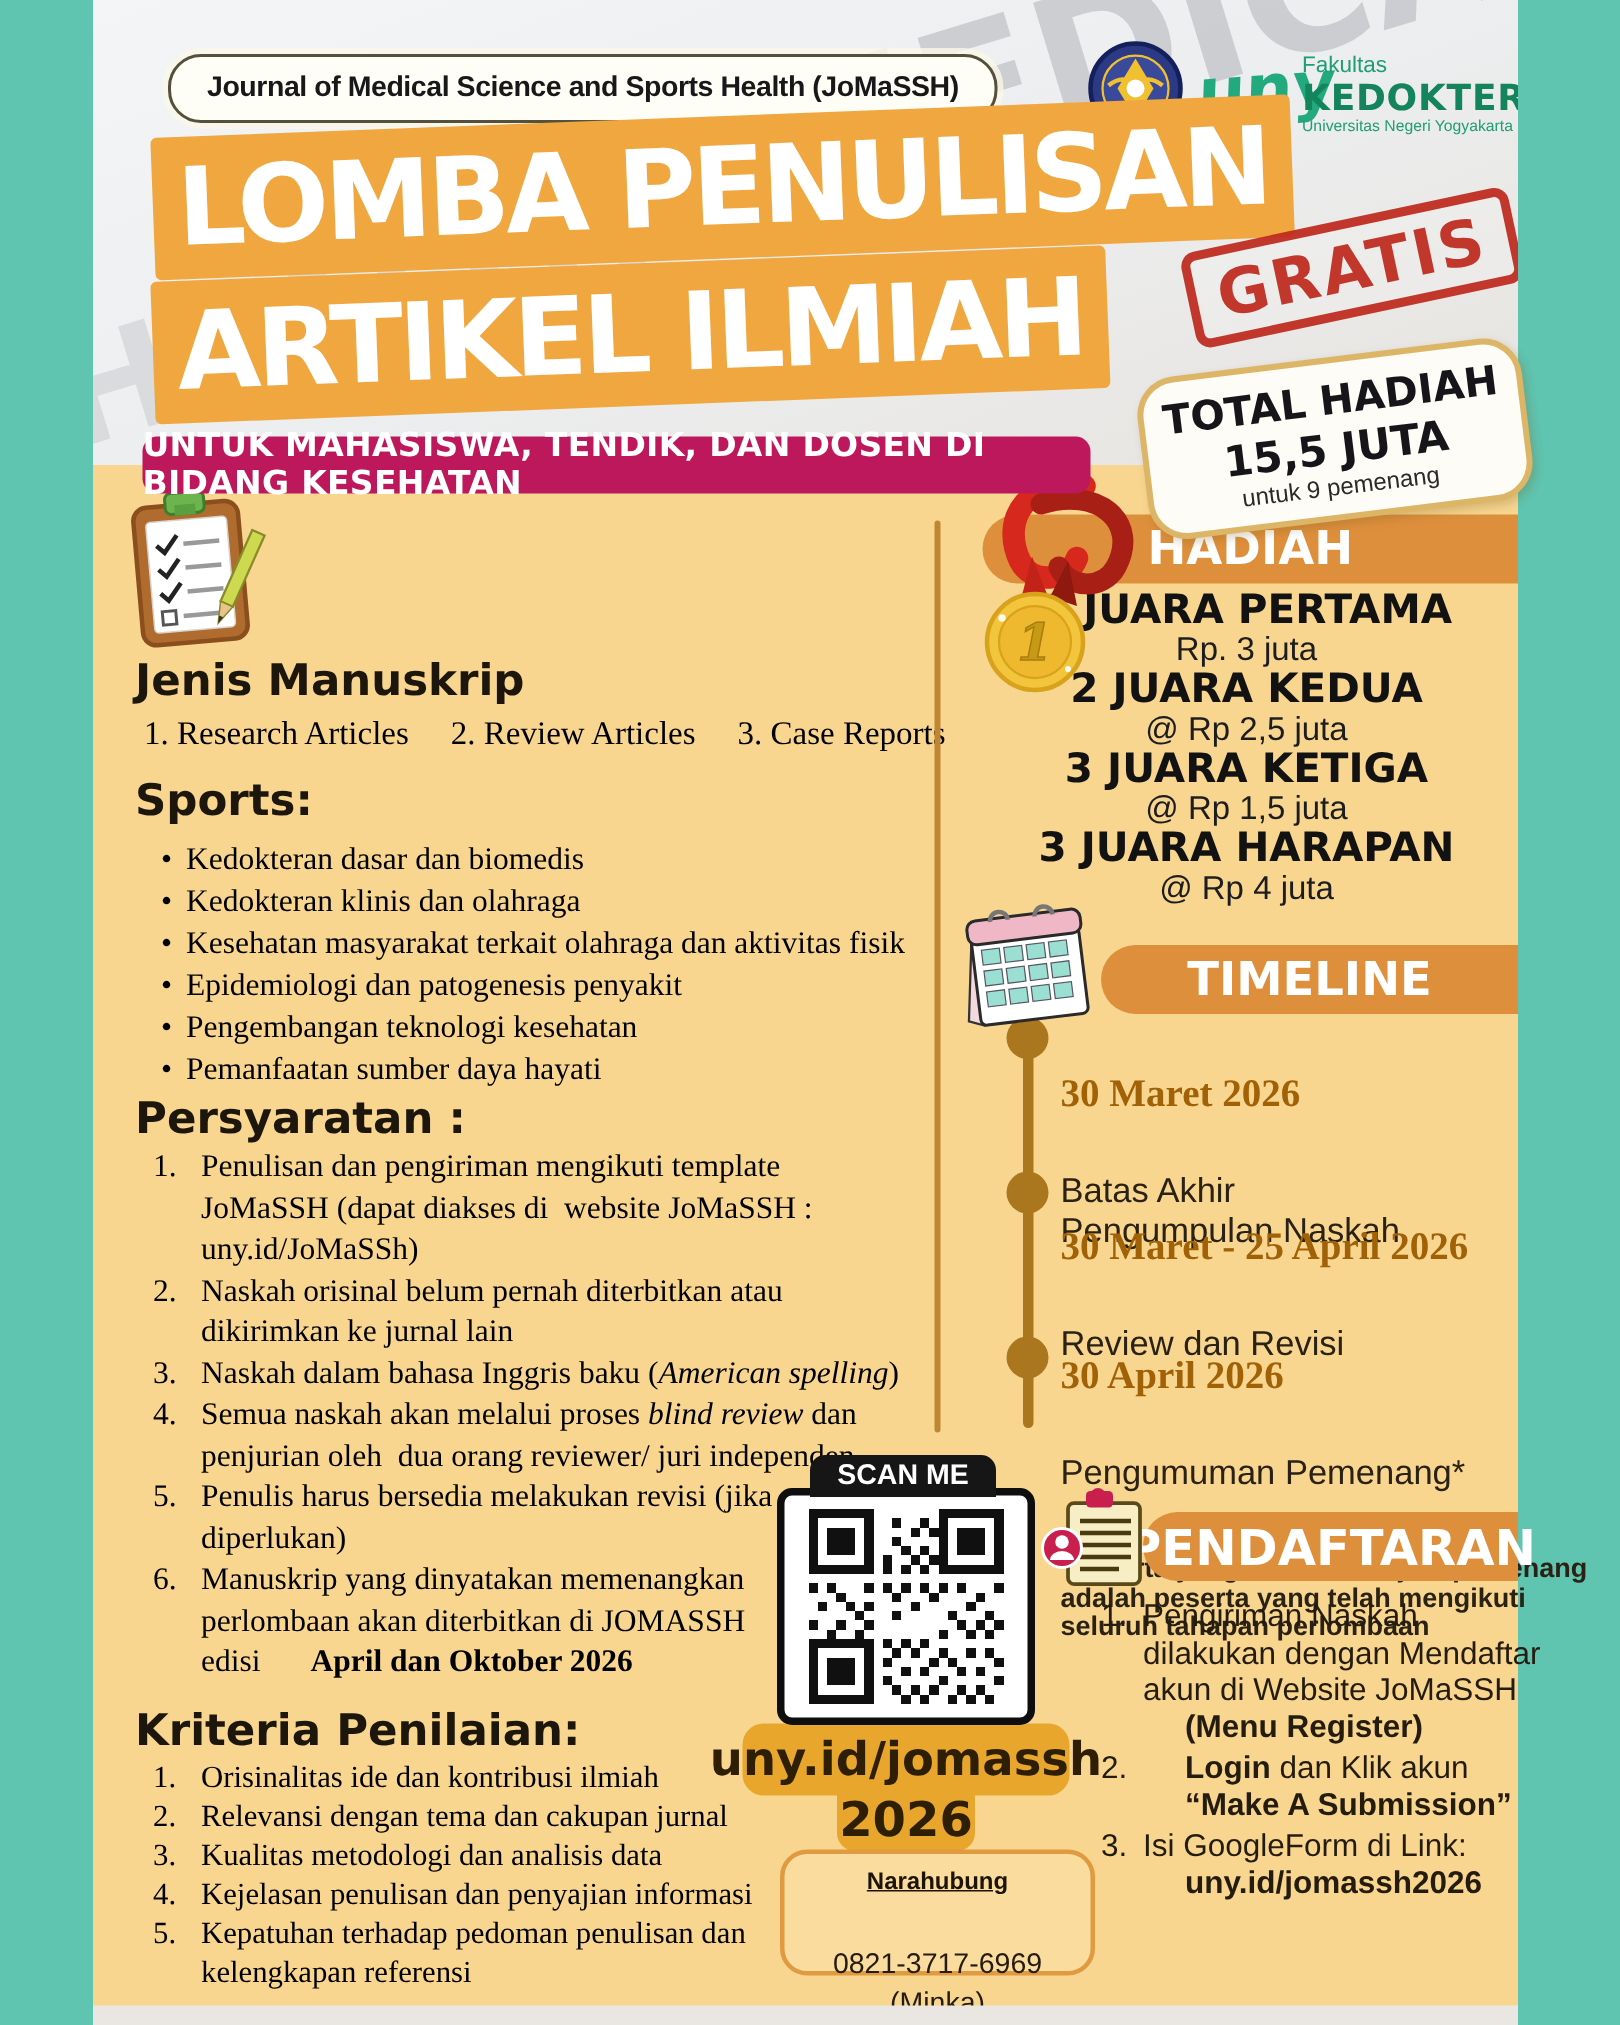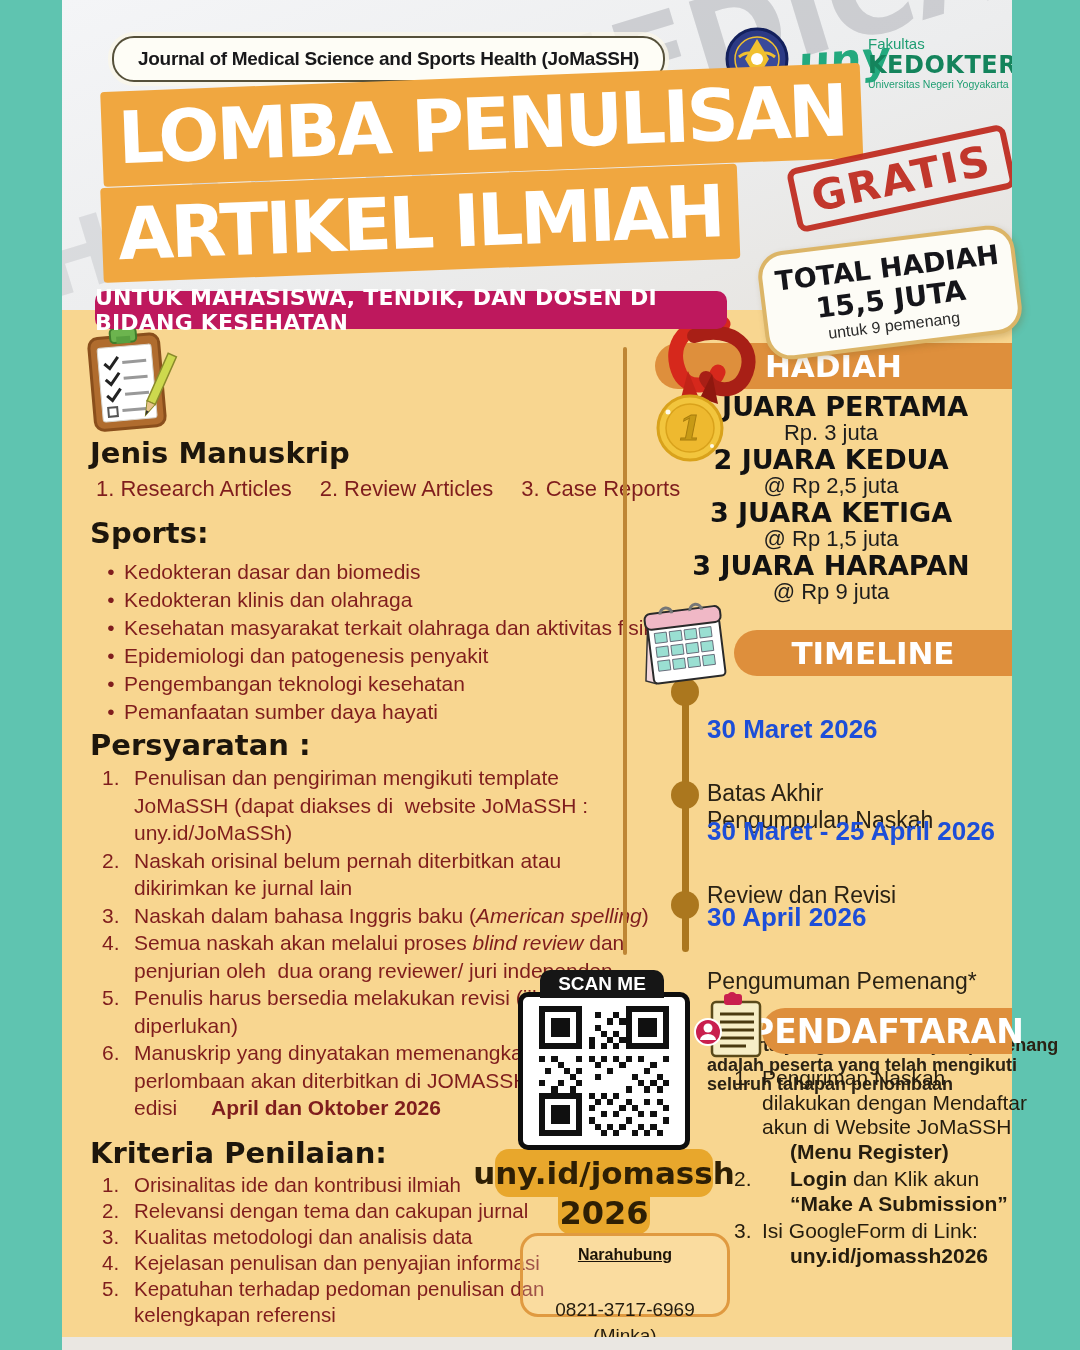--- a/index.html
+++ b/index.html
@@ -39,34 +39,34 @@
     font-weight:800;display:flex;align-items:center;z-index:2;}
   #ketentuan-bar{left:0;top:351px;width:515px;height:46px;border-radius:0 23px 23px 0;
     font-size:32px;padding-left:119px;}
   #hadiah-bar{left:593px;top:343px;width:357px;height:46px;border-radius:23px 0 0 23px;
     font-size:31px;justify-content:center;}
   #timeline-bar{left:672px;top:630px;width:278px;height:46px;border-radius:23px 0 0 23px;
     font-size:31px;justify-content:center;}
   #pendaftaran-bar{left:700px;top:1008px;width:250px;height:46px;border-radius:23px 0 0 23px;
     font-size:33px;justify-content:center;}
   .h-left{font-family:"DejaVu Sans", sans-serif;font-weight:800;font-size:29px;color:#1d160c;}
-  .body-txt{font-size:21px;color:#7f1d1d;}
+  .body-txt{font-size:21px;color:#000000;font-family:Liberation Serif, serif;}
   .num-list{display:flex;flex-direction:column;}
   .num-item{display:flex;}
   .num-item .num{width:32px;flex:none;}
   .num-item .txt{white-space:pre;}
   #topik-list .row{display:flex;line-height:28px;}
   #topik-list .dot{width:26px;flex:none;text-align:center;}
   #divider{left:561px;top:347px;width:4px;height:608px;background:#bf8634;border-radius:2px;}
   .prize-title{font-family:"DejaVu Sans", sans-serif;font-weight:800;font-size:27px;line-height:29px;color:#121212;}
   .prize-amount{font-size:22px;line-height:23px;color:#1d1d1d;margin-bottom:1px;}
   .tl-line{left:620px;top:690px;width:7px;height:262px;background:#ab771e;border-radius:4px;}
   .tl-dot{width:28px;height:28px;border-radius:50%;background:#ab771e;left:609px;}
   .tl-entry{left:645px;width:300px;white-space:pre;}
-  .tl-date{font-family:Liberation Sans, sans-serif;font-weight:800;font-size:26px;line-height:30px;color:#1d4ed8;}
+  .tl-date{font-family:Liberation Serif, serif;font-weight:800;font-size:26px;line-height:30px;color:#a16207;}
   .tl-desc{font-size:23px;line-height:27px;color:#2a2214;}
   .tl-note{font-size:18px;line-height:19.5px;font-weight:600;color:#2a2214;margin-top:5px;}
   #pendaftaran-list{left:672px;top:1066px;font-size:21px;line-height:24.5px;}
   #pendaftaran-list .num-item .num{width:28px;}
   #scan-tab{left:478px;top:970px;width:124px;height:28px;background:#161616;border-radius:10px 10px 0 0;
     color:#fff;font-weight:bold;font-size:19px;display:flex;align-items:center;justify-content:center;z-index:3;}
   #qr-frame{left:456px;top:992px;width:172px;height:158px;background:#ffffff;border:5px solid #0e0e0e;
     border-radius:10px;box-sizing:border-box;display:flex;align-items:center;justify-content:center;z-index:2;}
   #link-badge{left:433px;top:1149px;width:218px;height:48px;background:#e8a72c;border-radius:14px;
     display:flex;align-items:center;justify-content:center;font-family:"DejaVu Sans", sans-serif;
@@ -267,21 +267,21 @@
     <div>
       <div class="prize-title">2 JUARA KEDUA</div>
       <div class="prize-amount">@ Rp 2,5 juta</div>
     </div>
     <div>
       <div class="prize-title">3 JUARA KETIGA</div>
       <div class="prize-amount">@ Rp 1,5 juta</div>
     </div>
     <div>
       <div class="prize-title">3 JUARA HARAPAN</div>
-      <div class="prize-amount">@ Rp 9 juta</div>
+      <div class="prize-amount">@ Rp 4 juta</div>
     </div>
   </div>
 
   <div id="timeline-bar" class="abs section-bar">TIMELINE</div>
 
   <svg class="abs" style="left:572px;top:598px;z-index:3;" width="100" height="95" viewBox="0 0 100 95">
     <g transform="rotate(-7 50 48)">
       <polygon points="16,26 8,78 18,82 20,30" fill="#f3d9de" stroke="#333" stroke-width="1.5"></polygon>
       <rect x="16" y="24" width="72" height="58" rx="4" fill="#ffffff" stroke="#2a2a2a" stroke-width="2"></rect>
       <rect x="14" y="12" width="76" height="16" rx="6" fill="#f0b8c6" stroke="#2a2a2a" stroke-width="2"></rect>

